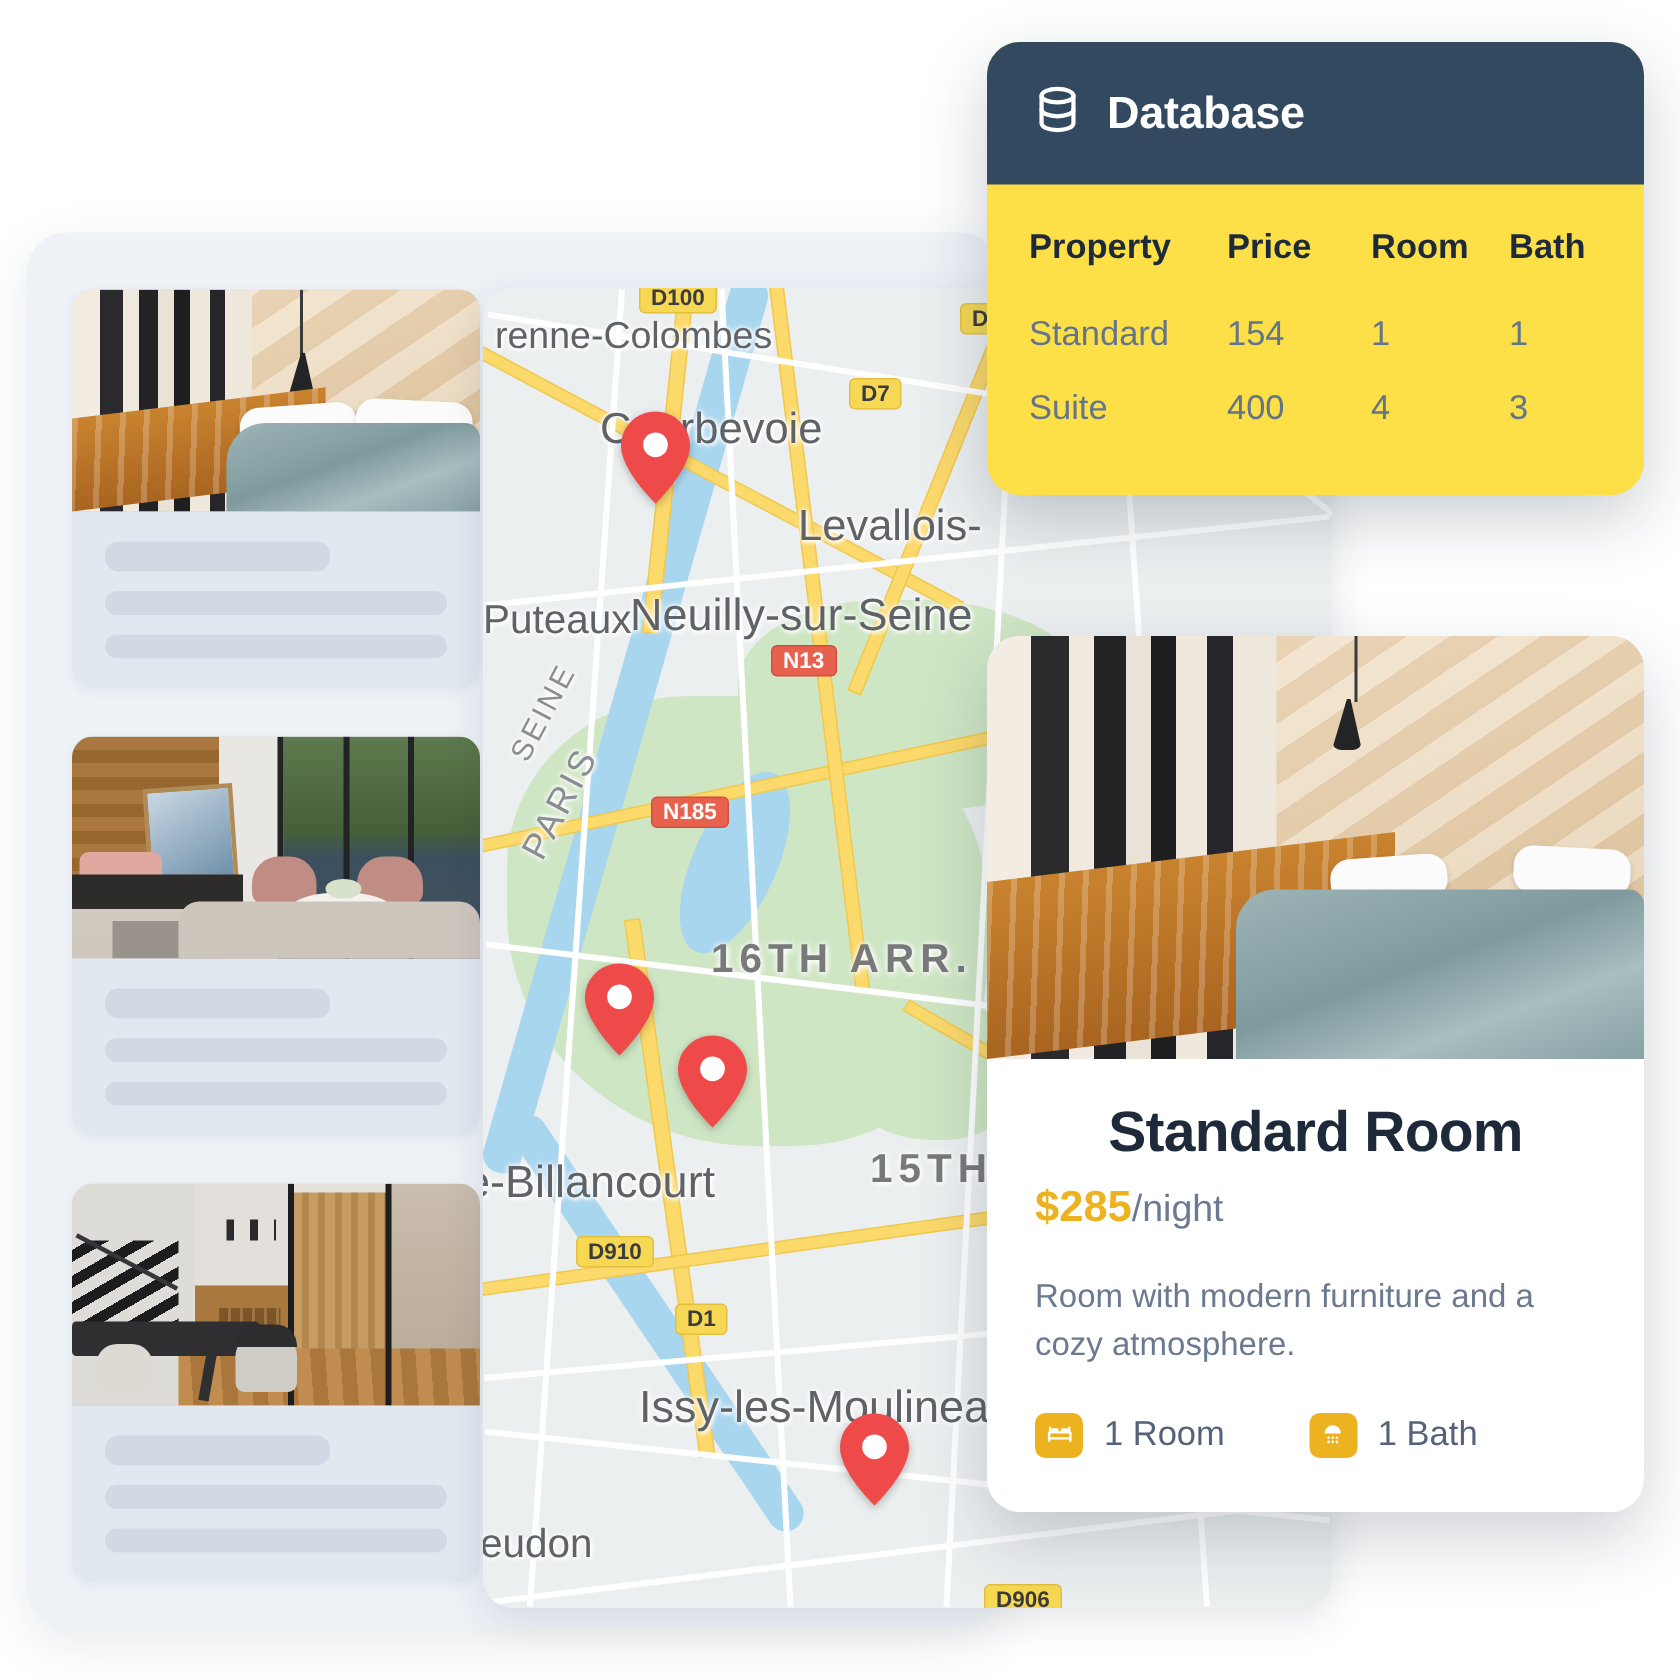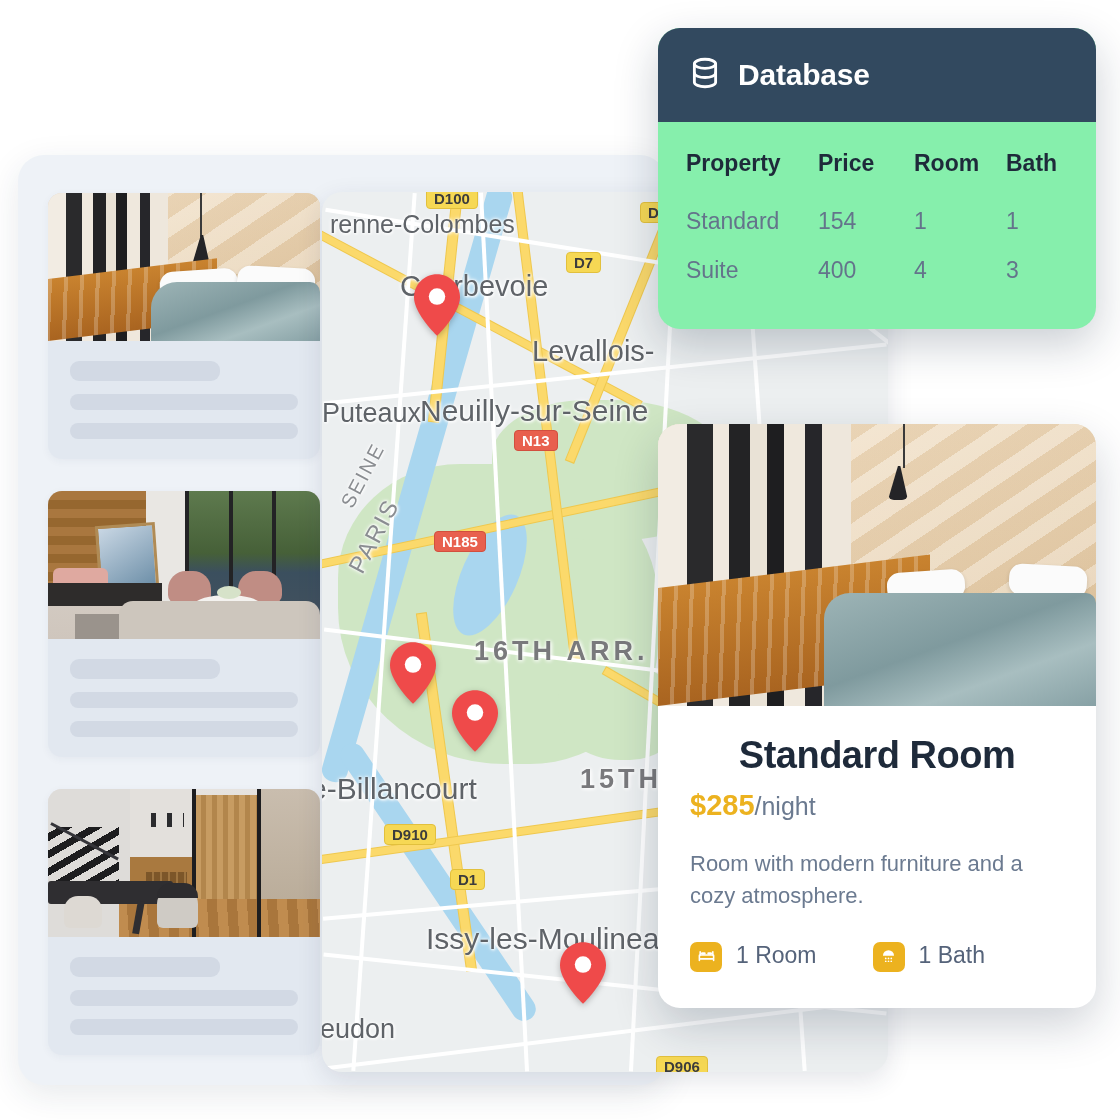--- a/index.html
+++ b/index.html
@@ -186,21 +186,21 @@
   }
   .shield.nat { background:#e8604e; border-color:#d24f3e; color:#ffffff; }
   .arr {
     position:absolute; color:#79797c; font-weight:700; letter-spacing:4px;
     text-shadow: 0 0 4px #fff, 1px 1px 4px #fff;
   }
 
   
   .db-card {
     position:absolute; left:658px; top:28px; width:438px;
-    background:#86efac; border-radius:22px;
+    background:#fde047; border-radius:22px;
     box-shadow: 0 16px 44px rgba(20,35,60,.22);
     overflow:hidden;
   }
   .db-head {
     background:#32495f; color:#fff;
     display:flex; align-items:center; gap:16px;
     padding: 28px 30px;
   }
   .db-title { font-size: 30px; font-weight: 700; letter-spacing:-.2px; }
   .db-body { padding: 22px 28px 34px 28px; }
@@ -358,21 +358,21 @@
         <div class="mlabel" style="left: 210px; top: 143px; font-size: 29px;">Levallois-</div>
         <div class="mlabel" style="left: 0px; top: 206px; font-size: 27px;">Puteaux</div>
         <div class="mlabel" style="left: 98px; top: 202px; font-size: 30px;">Neuilly-sur-Seine</div>
         <div class="mlabel" style="left: 12px; top: 330px; font-size: 24px; transform: rotate(-62deg); letter-spacing: 2px; color: rgb(138, 141, 145);">PARIS</div>
         <div class="mlabel" style="left: -12px; top: 580px; font-size: 30px;">e-Billancourt</div>
         <div class="mlabel" style="left: 104px; top: 730px; font-size: 30px;">Issy-les-Moulineau</div>
         <div class="mlabel" style="left: -8px; top: 822px; font-size: 27px;">leudon</div>
         <div class="mlabel" style="left: 6px; top: 272px; font-size: 20px; transform: rotate(-62deg); letter-spacing: 2px; color: rgb(138, 141, 145);">SEINE</div>
       </div>
     <div id="map-districts">
-        <div class="arr" style="left: 152px; top: 432px; font-size: 27px; margin-top: 12px;">16TH ARR.</div>
+        <div class="arr" style="left: 152px; top: 432px; font-size: 27px;">16TH ARR.</div>
         <div class="arr" style="left: 258px; top: 572px; font-size: 27px;">15TH</div>
       </div>
     <div id="map-shields">
         <div class="shield" style="left: 104px; top: -4px;">D100</div>
         <div class="shield" style="left: 244px; top: 60px;">D7</div>
         <div class="shield" style="left: 318px; top: 10px;">D</div>
         <div class="shield nat" style="left: 192px; top: 238px;">N13</div>
         <div class="shield nat" style="left: 112px; top: 339px;">N185</div>
         <div class="shield" style="left: 62px; top: 632px;">D910</div>
         <div class="shield" style="left: 128px; top: 677px;">D1</div>

